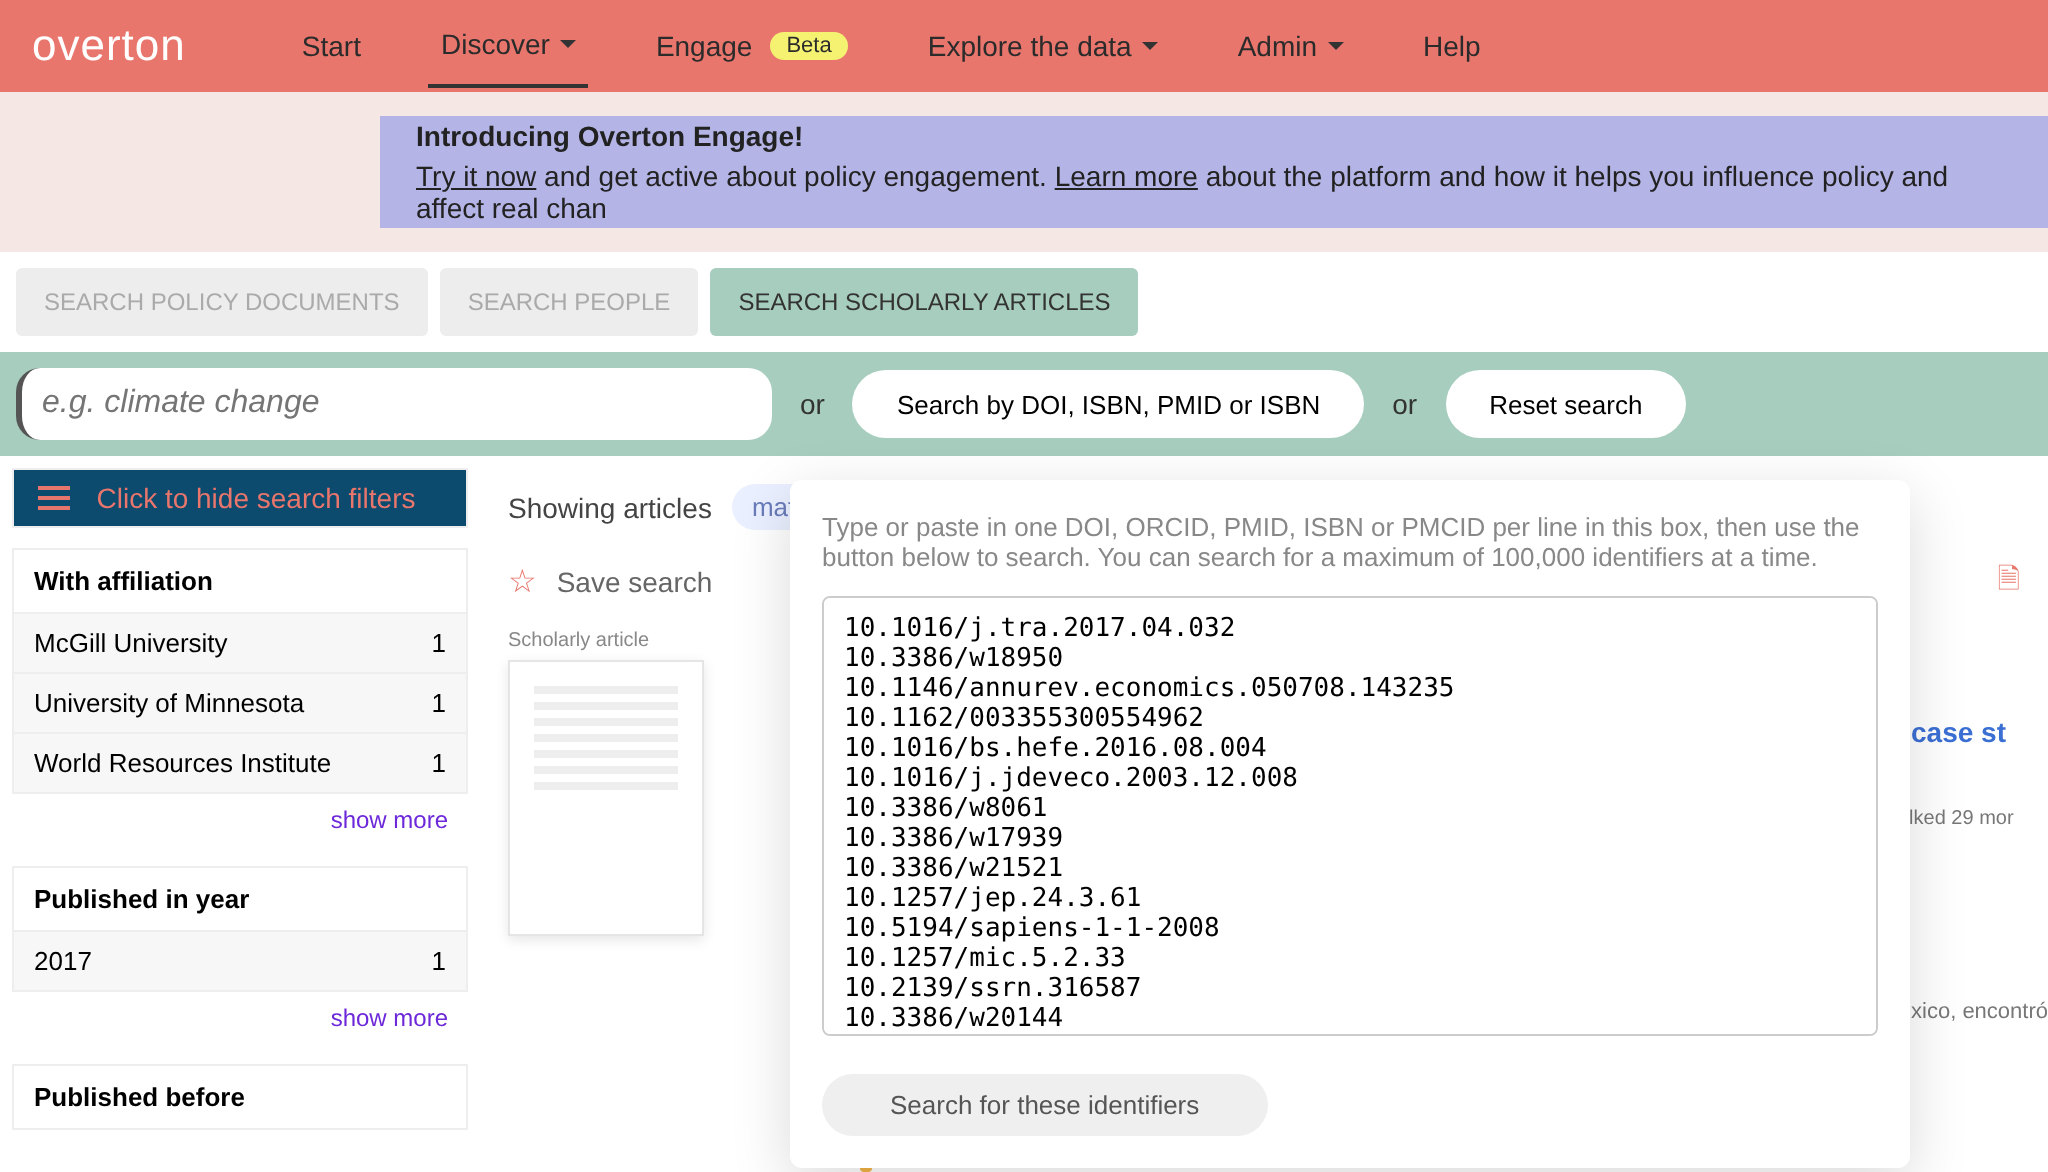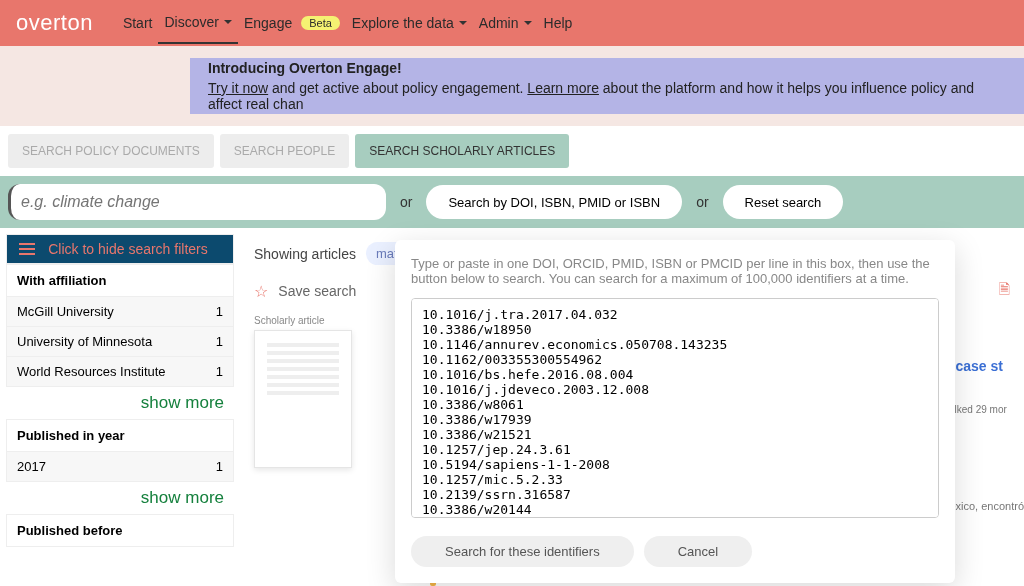--- a/index.html
+++ b/index.html
@@ -1,17 +1,17 @@
 <!DOCTYPE html>
 <html><head>
 <meta charset="utf-8">
 <style>
 * { margin: 0; padding: 0; box-sizing: border-box; font-family: -apple-system, BlinkMacSystemFont, "Segoe UI", Helvetica, Arial, sans-serif; }
 body { background: #fff; width: 1024px; height: 586px; overflow: hidden; position: relative; }
-.topbar { background: #e8766c; height: 46px; display: flex; align-items: center; padding: 0 16px; }
+.topbar { background: #e8766c; height: 46px; display: flex; align-items: center; padding: 0 16px; gap: 28px; }
 .logo { color: #fff; font-size: 22px; font-weight: 400; letter-spacing: 0.5px; margin-right: 24px; }
 .nav-item { color: #2b2b2b; font-size: 14px; display: flex; align-items: center; gap: 5px; cursor: pointer; padding: 12px 6px; }
 .nav-underline { border-bottom: 2px solid #333; }
 .chevron-d { width: 0; height: 0; border-left: 4px solid transparent; border-right: 4px solid transparent; border-top: 4px solid #333; }
 .beta-badge { background: #f5f272; border-radius: 10px; padding: 1px 8px; font-size: 11px; margin-left: 4px; }
 .banner-wrap { background: #f5e7e3; padding: 12px 0 12px 190px; }
 .banner { background: #b4b4e6; padding: 2px 18px; font-size: 14px; color: #222; }
 .banner-title { font-weight: 700; margin-bottom: 4px; }
 .banner a { color: #222; text-decoration: underline; }
 .tabs-row { display: flex; padding: 8px 8px 8px 8px; gap: 6px; background: #fff; }
@@ -20,24 +20,24 @@
 .tab.active { background: #a7cdbf; color: #333; }
 .search-strip { background: #a7cdbf; padding: 8px 8px 8px 8px; display: flex; align-items: center; gap: 14px; }
 .search-input { flex: 0 0 378px; height: 36px; background: #fff; border: none; border-radius: 12px; border-left: 3px solid #555; padding: 0 10px; font-size: 16px; font-style: italic; color: #bbb; }
 .pill { background: #fff; border: none; border-radius: 20px; height: 34px; padding: 0 22px; font-size: 13px; cursor: pointer; }
 .or-text { font-size: 14px; color: #333; }
 .main-row { display: flex; }
 .sidebar { width: 240px; padding: 6px 6px; }
 .hide-filters { display: flex; align-items: center; justify-content: space-between; background: #0c4a6e; border: 1px solid #eee; padding: 6px 12px; color: #e8766c; font-size: 14px; }
 .burger { width: 16px; height: 12px; display: flex; flex-direction: column; justify-content: space-between; }
 .burger span { height: 2px; background: #e8766c; }
-.filter-group { border: 1px solid #eee; }
+.filter-group { margin-top: 10px; border: 1px solid #eee; }
 .filter-title { font-weight: 700; font-size: 13px; padding: 8px 10px; }
 .filter-row { display: flex; justify-content: space-between; padding: 7px 10px; font-size: 13px; background: #f7f7f7; border-top: 1px solid #eee; }
-.show-more { text-align: right; color: #15803d; font-size: 17px; padding: 6px 10px; cursor: pointer; }
+.show-more { text-align: right; color: #6d28d9; font-size: 12px; padding: 6px 10px; cursor: pointer; }
 .content-area { flex: 1; padding: 14px; background: #fff; }
 .showing-bar { display: flex; align-items: center; gap: 10px; font-size: 14px; color: #444; }
 .chip { background: #eaf0ff; border-radius: 16px; padding: 4px 10px; font-size: 13px; color: #6a7bba; }
 .save-row { display: flex; align-items: center; gap: 10px; margin-top: 14px; font-size: 14px; color: #666; }
 .star { color: #e8766c; font-size: 16px; }
 .article-card { margin-top: 12px; width: 98px; }
 .article-label { font-size: 10px; color: #888; margin-bottom: 4px; }
 .article-thumb { width: 98px; height: 138px; background: #fff; border: 1px solid #e5e5e5; box-shadow: 0 2px 6px rgba(0,0,0,0.1); padding: 12px; }
 .thumb-lines { display: flex; flex-direction: column; gap: 4px; }
 .thumb-lines div { height: 4px; background: #eee; }
@@ -193,15 +193,14 @@
 10.3386/w21521
 10.1257/jep.24.3.61
 10.5194/sapiens-1-1-2008
 10.1257/mic.5.2.33
 10.2139/ssrn.316587
 10.3386/w20144
 10.1162/rest_a_00024
 10.2139/ssrn.2021483</textarea>
   <div class="modal-buttons">
     <button class="modal-btn">Search for these identifiers</button>
-    <button class="modal-btn">Cancel</button>
   </div>
 </div>
 
 </body></html>

